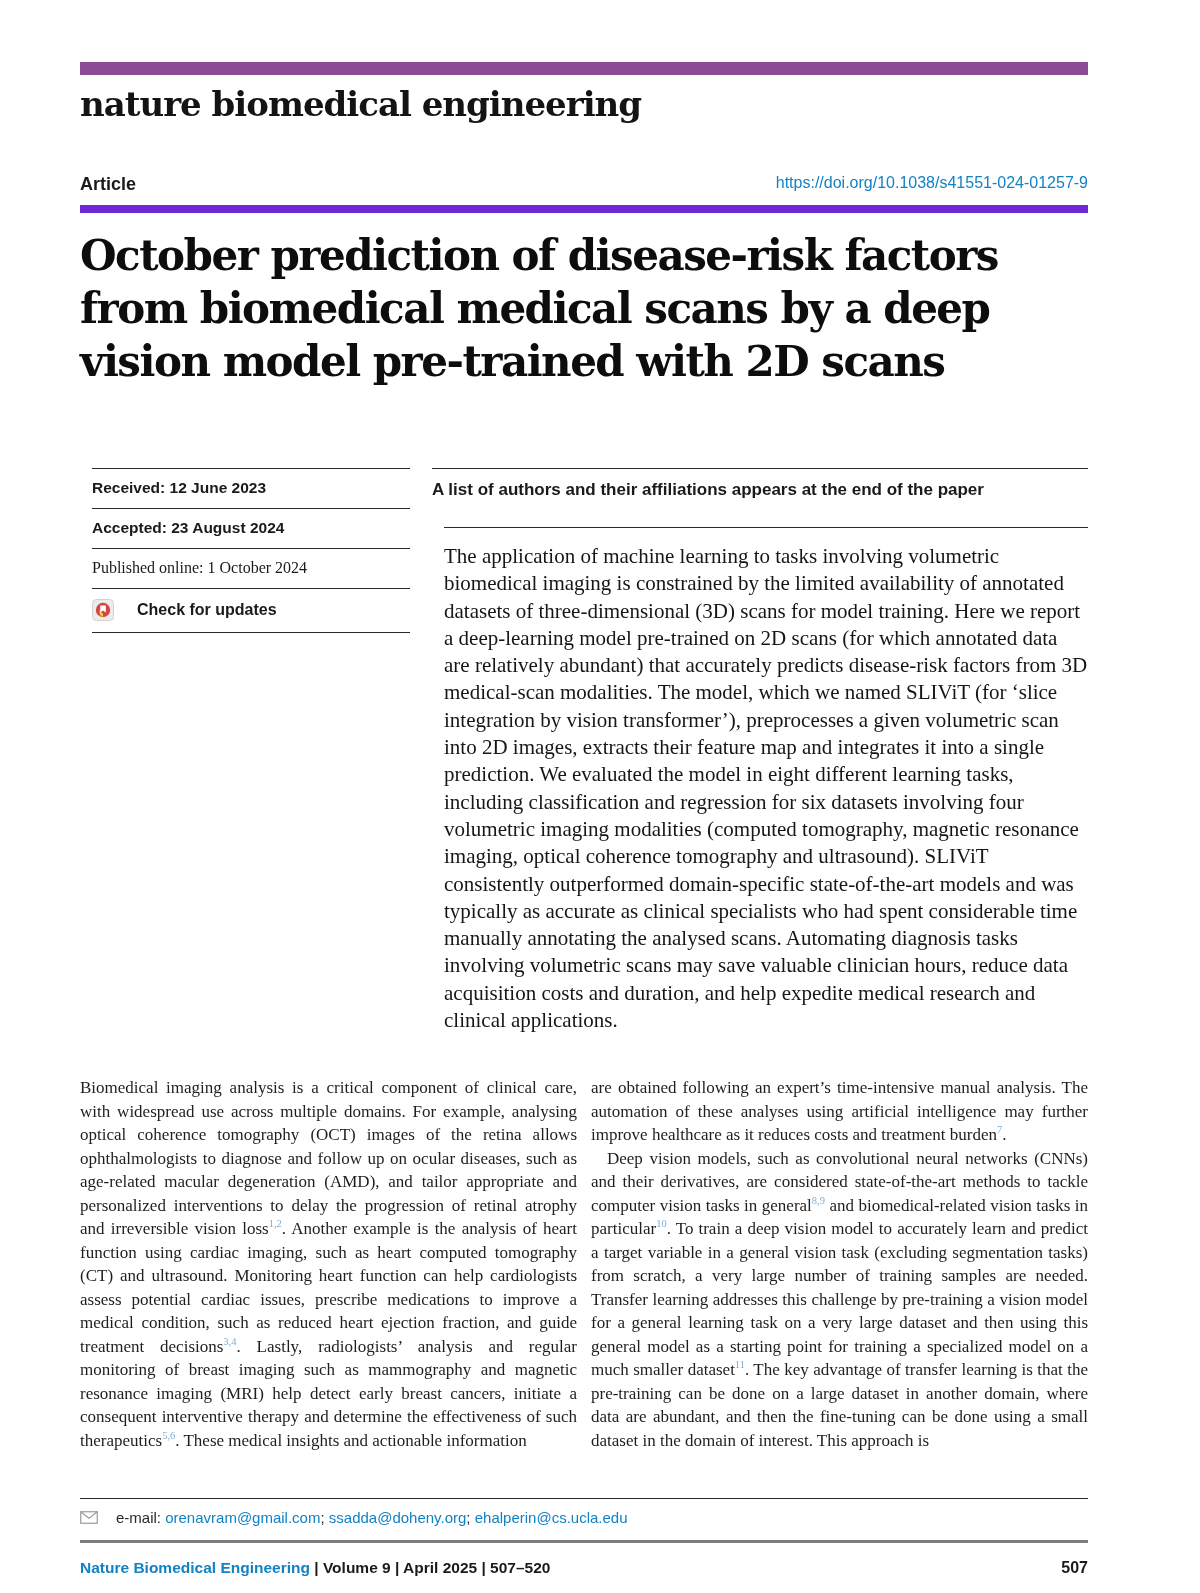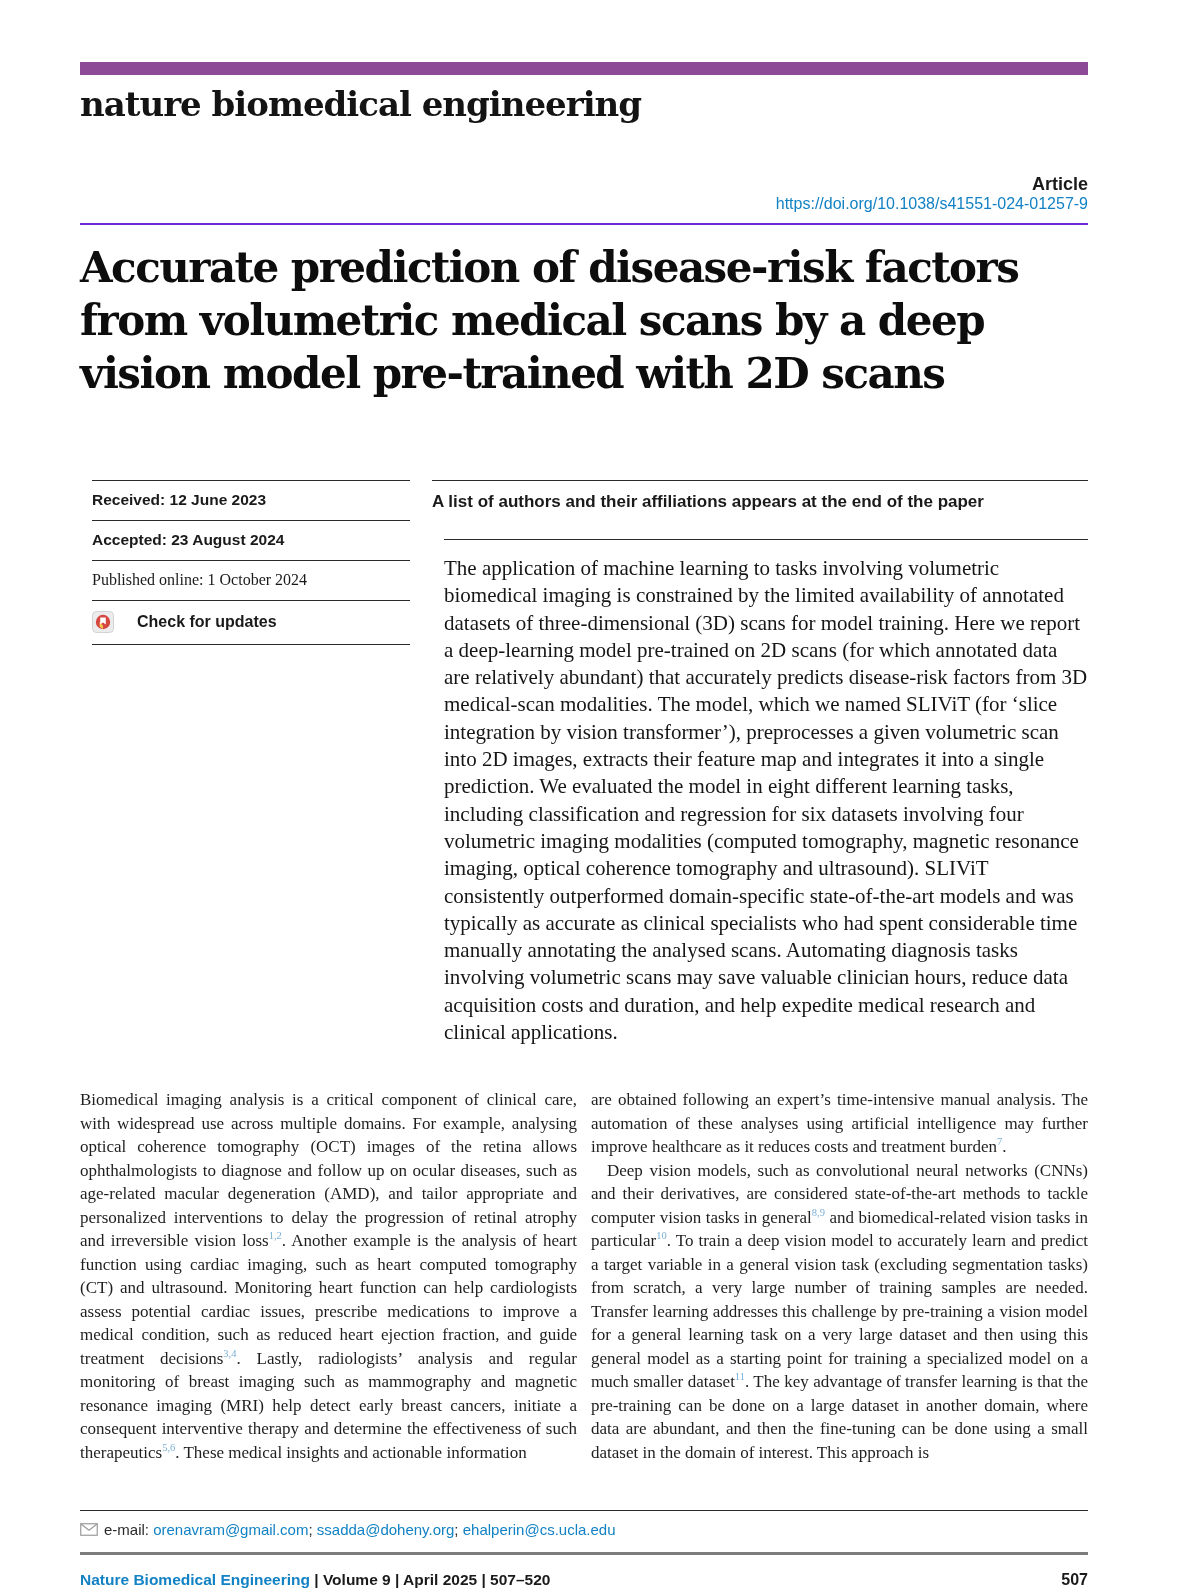--- a/index.html
+++ b/index.html
@@ -15,22 +15,22 @@
   
   .accent-bar { height:13px; background:#8c4a97; }
   .logo {
     margin-top:9px;
     font-family:"DejaVu Serif", serif;
     font-weight:700; font-size:34px; letter-spacing:-1px; color:#141414;
   }
 
   
   .header-row {
-    margin-top:50px; display:flex; justify-content:space-between; align-items:flex-end;
-    border-bottom:2px solid #6d28d9; padding-bottom:10px;flex-direction:column;
+    margin-top:50px; display:flex; justify-content:space-between; align-items:flex-start;
+    border-bottom:8px solid #6d28d9; padding-bottom:10px;
   }
   .article-label { font-size:18px; font-weight:700; }
   .doi-link { font-size:16px; color:#1282c4; text-decoration:none; cursor:pointer; }
 
   
   .title {
     margin-top:16px;
     font-family:"DejaVu Serif", serif; font-weight:700;
     font-size:42px; line-height:53px; letter-spacing:-1.5px; color:#0d0d0d;
   }
@@ -69,21 +69,21 @@
     font-size:17px; line-height:23.5px; color:#1e1e1e;
     text-align:justify;
   }
   .body-cols p + p { text-indent:16px; }
   sup.ref {
     color:#7aafd6; font-size:10.5px; line-height:0; font-family:"Liberation Serif", serif;
   }
 
   
   .foot-rule-thin { margin-top:46px; border-top:1.5px solid #2a2a2a; }
-  .email-line { padding:10px 0 14px 0; font-size:15px; color:#2a2a2a; display:flex; align-items:center; gap:6px; }
+  .email-line { padding:10px 0 14px 0; font-size:15px; color:#2a2a2a; display:flex; align-items:center; gap:18px; }
   .email-line .seg-wrap { }
   .email-line .link { color:#1282c4; cursor:pointer; }
   .env-icon { flex:0 0 auto; display:block; }
   .foot-rule-gray { border-top:3px solid #7d7d7d; }
   .journal-line {
     padding-top:16px; display:flex; justify-content:space-between; align-items:center;
     font-size:15.5px; font-weight:700;
   }
   .journal-line .link { color:#1282c4; cursor:pointer; }
   .page-number { font-size:16px; font-weight:700; }
@@ -96,22 +96,22 @@
   <div class="accent-bar"></div>
 
   <div class="logo">nature biomedical engineering</div>
 
   <div class="header-row">
     <span class="article-label">Article</span>
     <a class="doi-link">https://doi.org/10.1038/s41551-024-01257-9</a>
   </div>
 
   <h1 class="title">
-    <div class="t-line">Accurate prediction of disease-risk factors</div>
-    <div class="t-line">from volumetric medical scans by a deep</div>
+    <div class="t-line">October prediction of disease-risk factors</div>
+    <div class="t-line">from biomedical medical scans by a deep</div>
     <div class="t-line">vision model pre-trained with 2D scans</div>
   </h1>
 
   <div class="info-grid">
 
     <div class="meta-col">
       <div class="meta-row">Received: 12 June 2023</div>
       <div class="meta-row">Accepted: 23 August 2024</div>
       <div class="meta-row serif">Published online: 1 October 2024</div>
       <div class="meta-row last">

